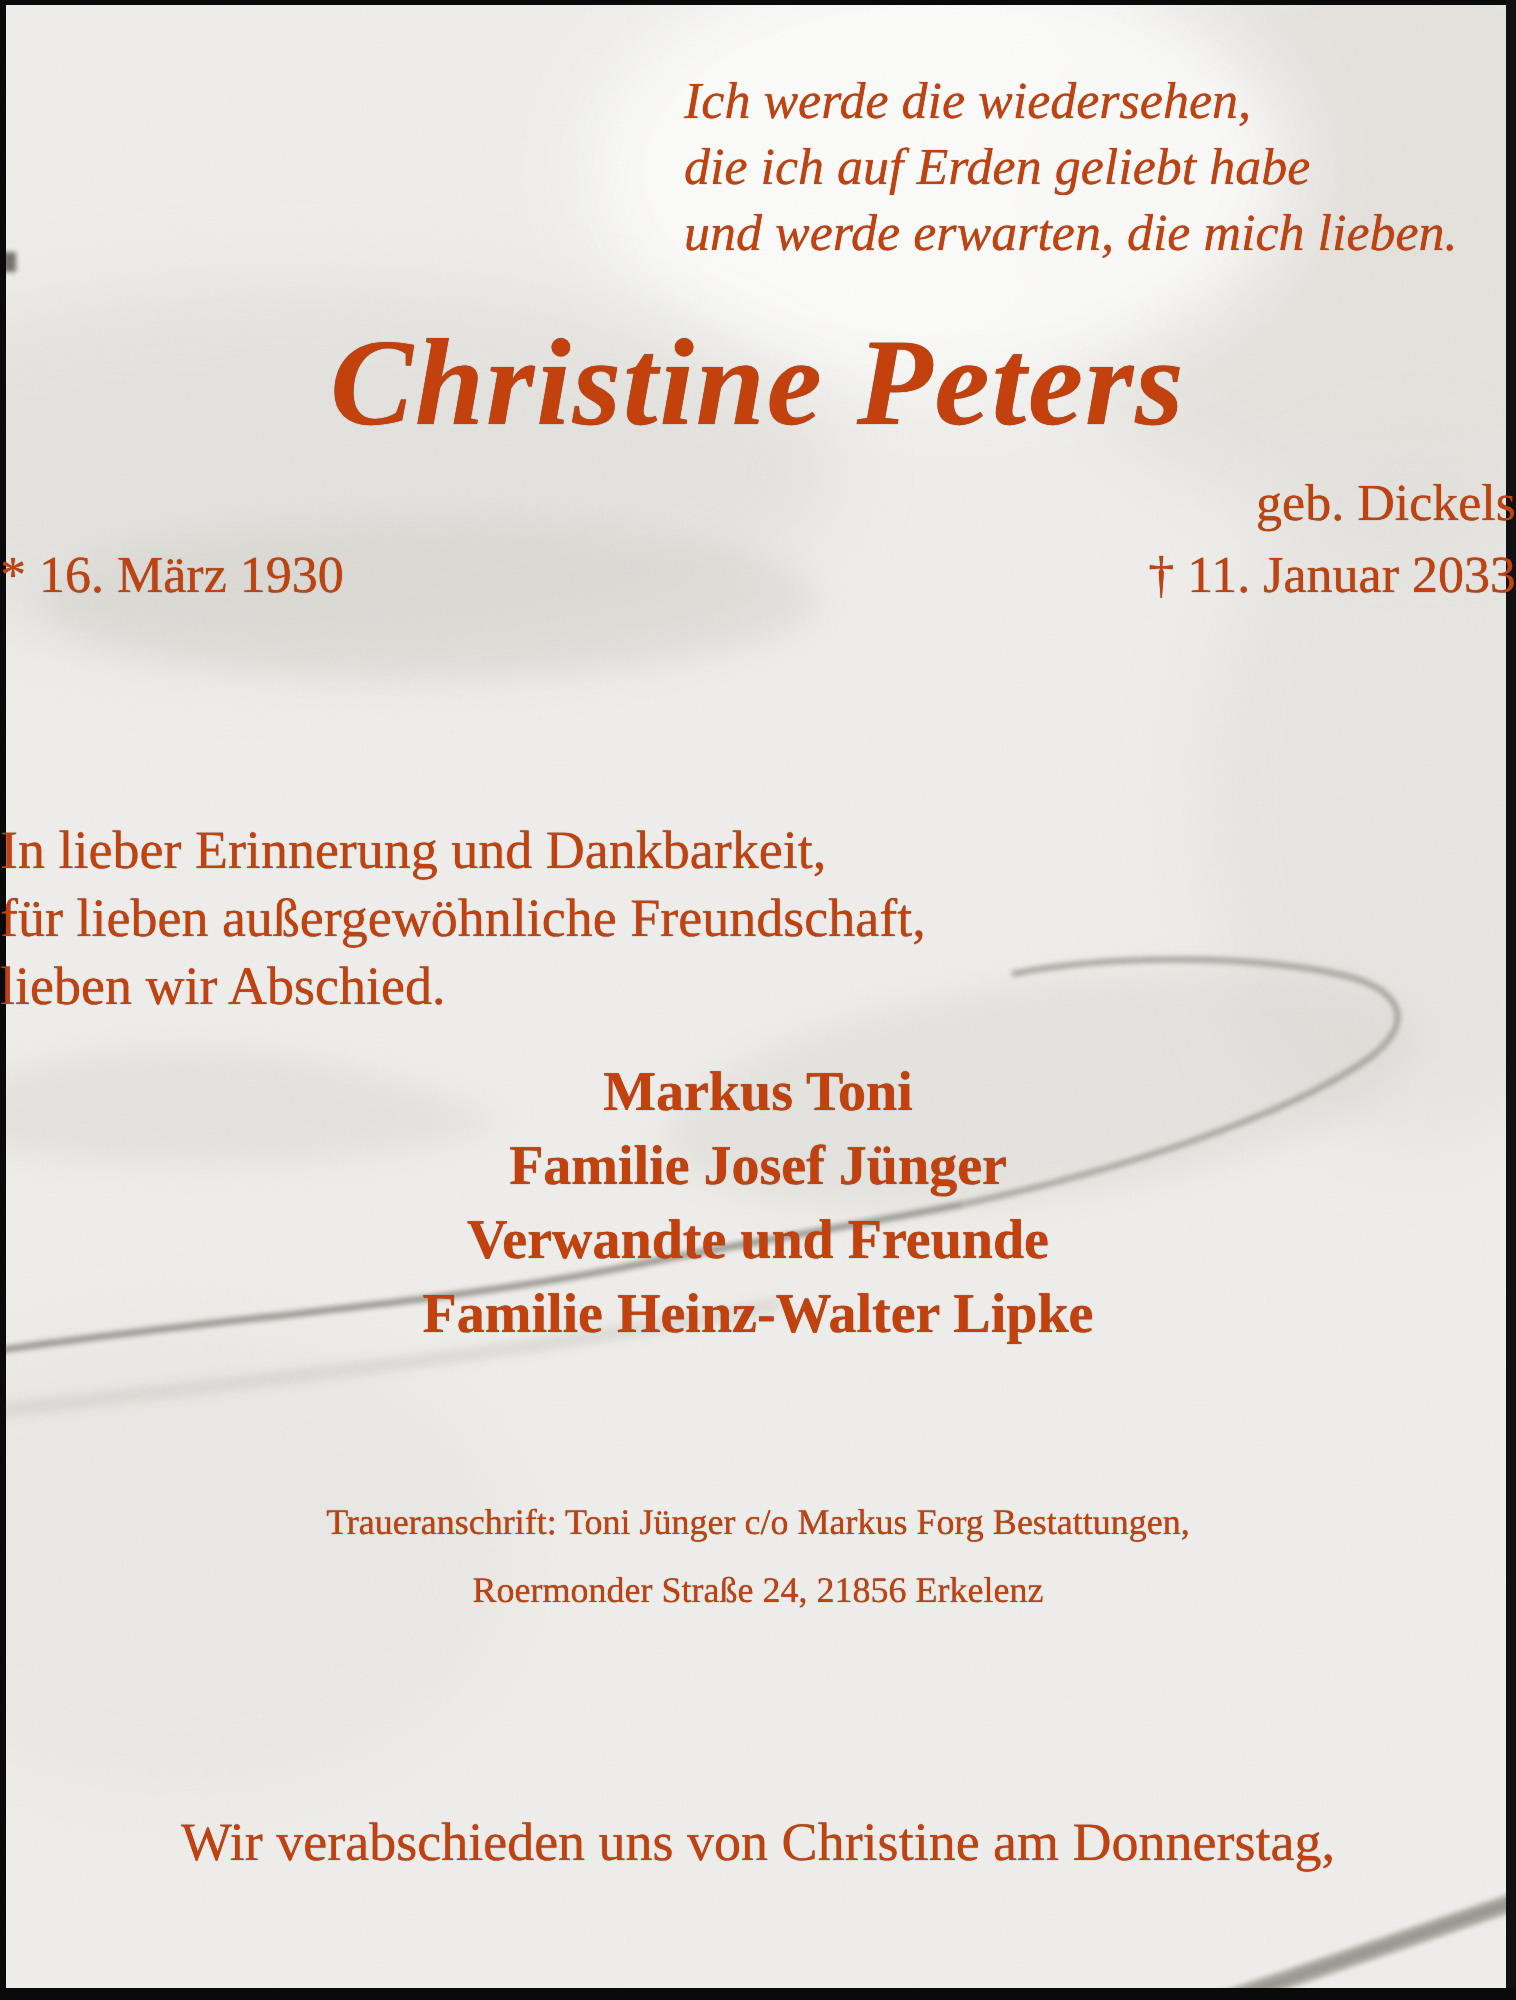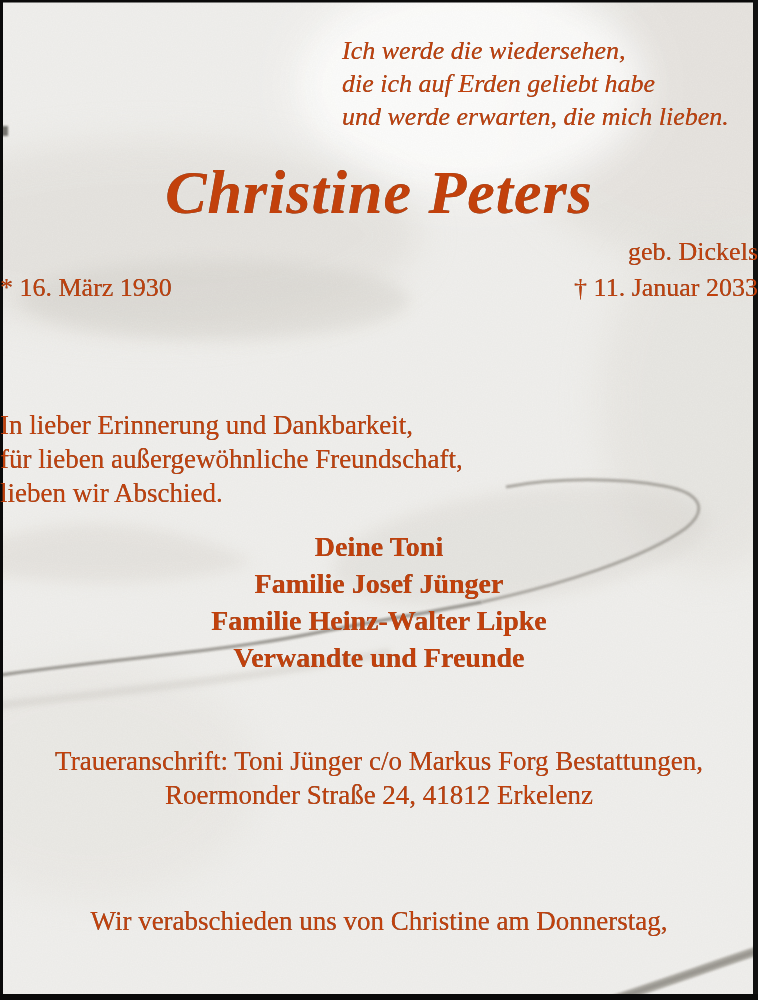--- a/index.html
+++ b/index.html
@@ -62,21 +62,21 @@
   .mourners {
     top: 528px;
     text-align: center;
     font-size: 28px;
     font-weight: 700;
     line-height: 37px;
   }
   .address {
     top: 744px;
     text-align: center;
-    font-size: 27px;
+    font-size: 18px;
     line-height: 34px;
   }
   .funeral {
     top: 839px;
     text-align: center;
     font-size: 27px;
     line-height: 33px;
     white-space: pre-wrap;
   }
 </style>
@@ -154,29 +154,29 @@
     <span class="txt">† 11. Januar 2033</span>
   </div>
 
   <div class="abs tribute txt">
     <div>In lieber Erinnerung und Dankbarkeit,</div>
     <div>für lieben außergewöhnliche Freundschaft,</div>
     <div>lieben wir Abschied.</div>
   </div>
 
   <div class="abs mourners txt">
-    <div>Deine Toni</div>
+    <div>Markus Toni</div>
     <div>Familie Josef Jünger</div>
+    <div>Verwandte und Freunde</div>
     <div>Familie Heinz-Walter Lipke</div>
-    <div>Verwandte und Freunde</div>
   </div>
 
   <div class="abs address txt">
     <div>Traueranschrift: Toni Jünger c/o Markus Forg Bestattungen,</div>
-    <div>Roermonder Straße 24, 41812 Erkelenz</div>
+    <div>Roermonder Straße 24, 21856 Erkelenz</div>
   </div>
 
   <div class="abs funeral txt">
     <div>Wir verabschieden uns von Christine am Donnerstag,</div>
     
     
     
   </div>
 
 </div>

